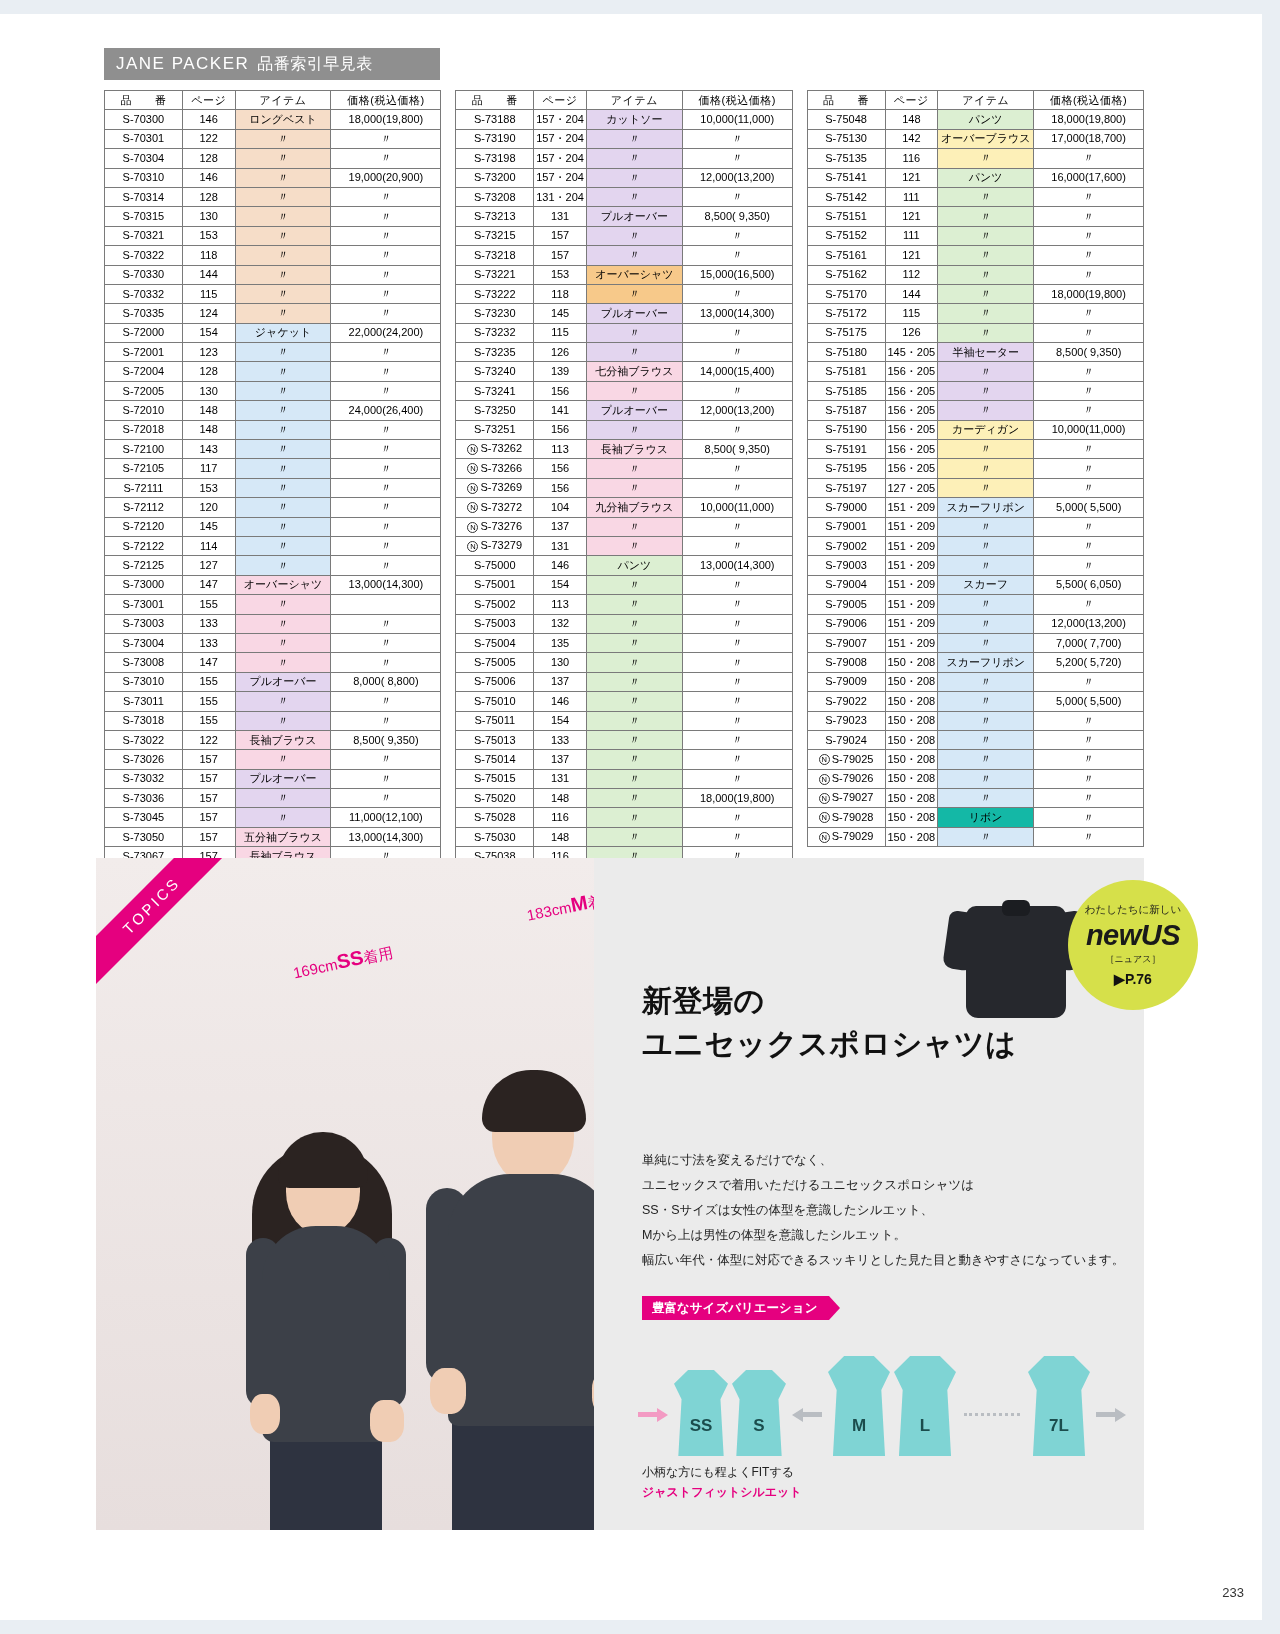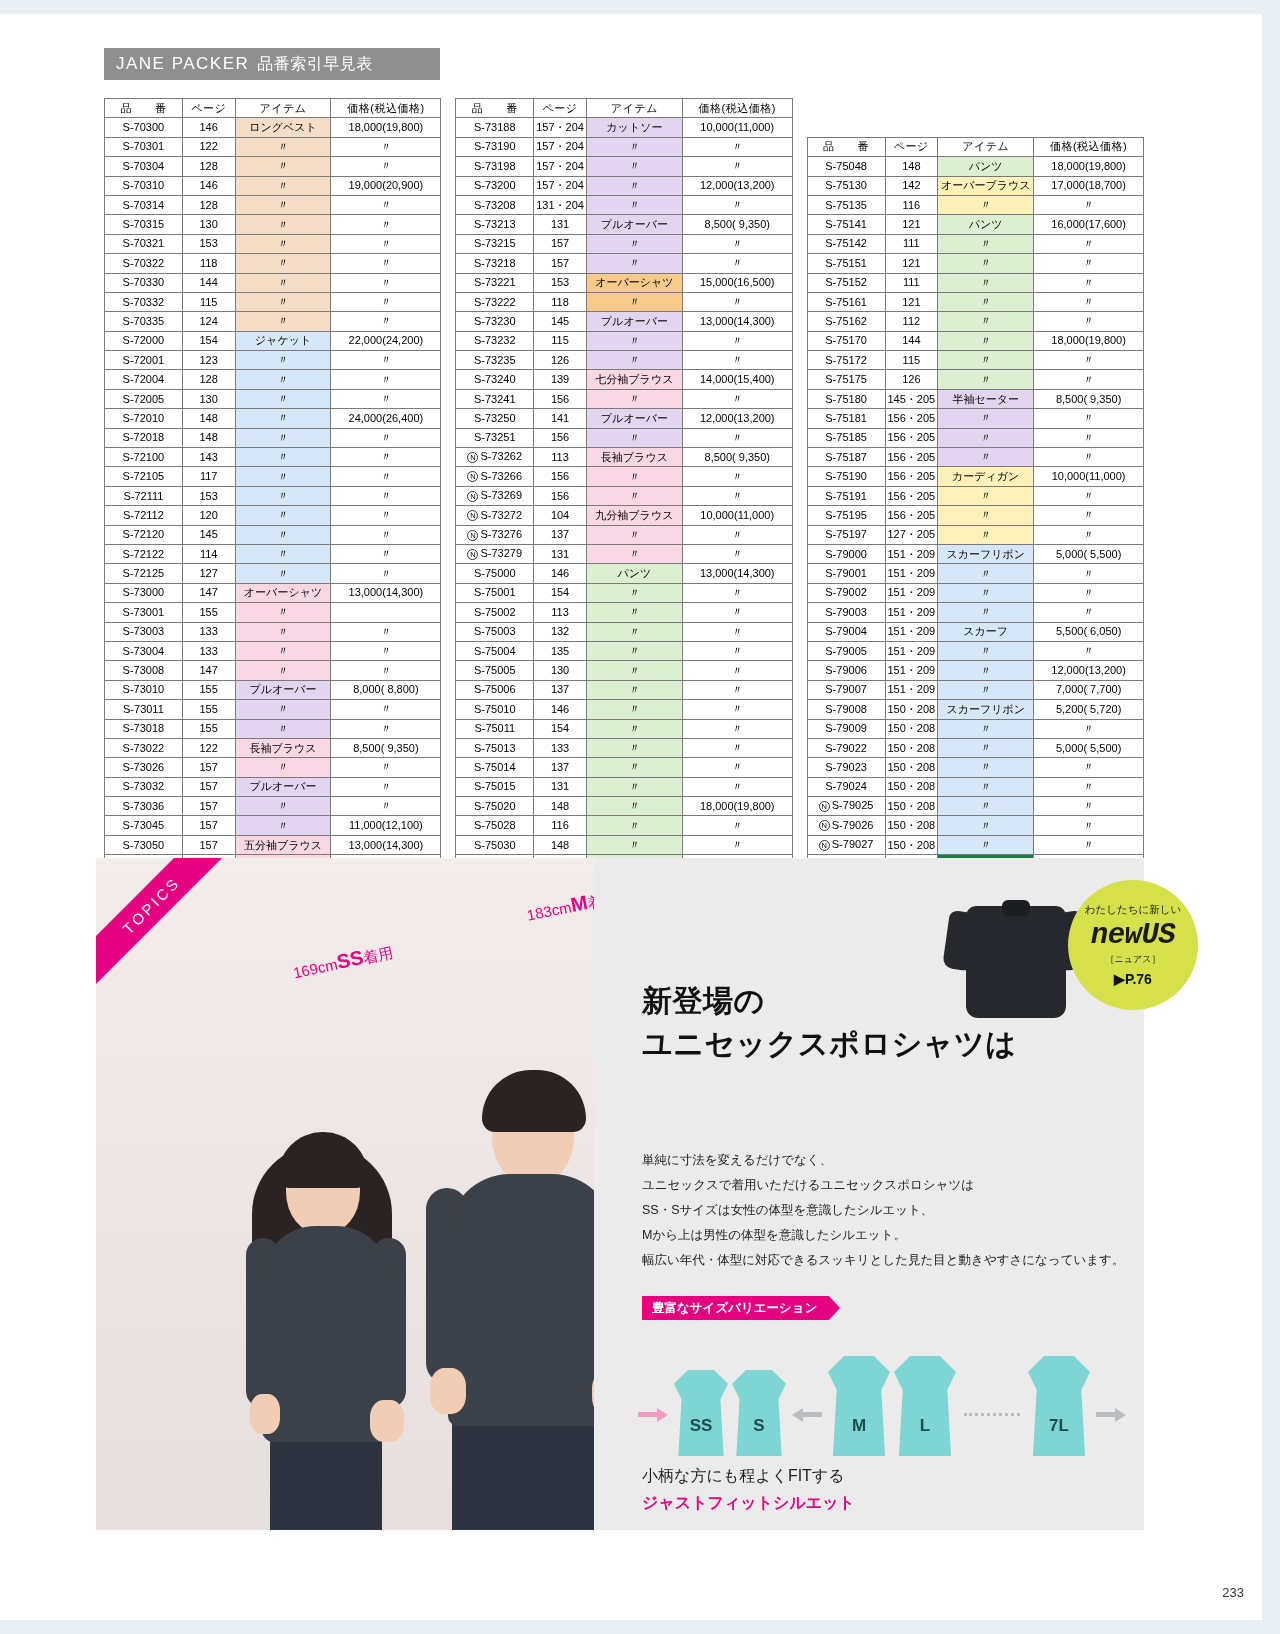--- a/index.html
+++ b/index.html
@@ -36,23 +36,23 @@
     position:absolute; left:104px; top:48px; width:336px; height:32px;
     background:#8f8f8f; color:#ffffff;
     display:flex; align-items:center; padding-left:12px;
     font-size:17px; letter-spacing:0.5px;
   }
   .title-bar .jp { font-weight:400; letter-spacing:1.5px; }
   .title-bar .jptxt { margin-left:8px; font-size:16px; }
 
   
   .tables {
-    position:absolute; left:104px; top:98px; width:1040px;
+    position:absolute; left:104px; top:90px; width:1040px;
     display:flex; gap:14px;
-    align-items:flex-end;
+    align-items:flex-start;
   }
   table.idx {
     border-collapse:collapse;
     font-size:11px;
     table-layout:fixed;
   }
   table.idx th, table.idx td {
     border:0.6px solid #7a7a7a;
     height:19.4px;
     padding:0 2px;
@@ -149,21 +149,21 @@
   .polo-sleeve-l { position:absolute; left:0px; top:30px; width:34px; height:58px; background:#26282d; border-radius:8px 0 14px 10px; transform:rotate(8deg);}
   .polo-sleeve-r { position:absolute; left:106px; top:30px; width:34px; height:58px; background:#26282d; border-radius:0 8px 10px 14px; transform:rotate(-8deg);}
   .polo-collar { position:absolute; left:56px; top:18px; width:28px; height:16px; background:#1b1d21; border-radius:6px; }
   .badge-circle {
     position:absolute; left:452px; top:22px; width:130px; height:130px;
     border-radius:50%; background:#d6e04a; color:#1a1a1a;
     display:flex; flex-direction:column; align-items:center; justify-content:center;
     text-align:center;
   }
   .badge-circle .l1 { font-size:10.5px; margin-bottom:2px; }
-  .badge-circle .l2 { font-size:29px; font-weight:bold; letter-spacing:-0.5px; font-style:italic;font-family:Liberation Mono, monospace; }
+  .badge-circle .l2 { font-size:29px; font-weight:bold; letter-spacing:-0.5px; font-style:italic; }
   .badge-circle .l3 { font-size:9px; margin-top:1px; }
   .badge-circle .l4 { font-size:14px; font-weight:bold; margin-top:5px; color:#111; }
 
   .headline {
     position:absolute; left:26px; top:122px; width:500px;
     font-size:30px; font-weight:bold; line-height:1.42; color:#111;
     letter-spacing:0.5px;
   }
   .bodycopy {
     position:absolute; left:26px; top:290px; width:492px;
@@ -207,21 +207,21 @@
   .arrow-gray::before{
     content:""; position:absolute; right:0; top:0; border-left:11px solid #b9bdc2;
     border-top:7px solid transparent; border-bottom:7px solid transparent;
   }
   .arrow-gray.left::before{
     right:auto; left:0; border-left:0; border-right:11px solid #b9bdc2;
   }
   .arrow-gray.left::after{ left:10px; }
   .dots { width:56px; border-top:3px dotted #b9bdc2; margin:0 6px 40px 6px; }
   .size-note {
-    position:absolute; left:26px; top:604px; font-size:16px; line-height:1.7; color:#222;
+    position:absolute; left:26px; top:604px; font-size:12px; line-height:1.7; color:#222;
   }
   .size-note .pink { color:#e5007f; font-weight:bold; }
 
   .page-no {
     position:absolute; right:36px; bottom:34px; font-size:13px; color:#333;
   }
 </style>
 </head>
 <body>
 
@@ -963,21 +963,21 @@
         </tr>
         <tr>
           <td class="code-cell"><span class="ncircle">N</span>S-79027</td>
           <td>150・208</td>
           <td class="dit" style="background: rgb(214, 232, 247);">〃</td>
           <td class="dit">〃</td>
         </tr>
         <tr>
           <td class="code-cell"><span class="ncircle">N</span>S-79028</td>
           <td>150・208</td>
-          <td style="background: #15803d; font-weight: bold;">リボン</td>
+          <td style="background: #14b8a6;">リボン</td>
           <td class="dit">〃</td>
         </tr>
         <tr>
           <td class="code-cell"><span class="ncircle">N</span>S-79029</td>
           <td>150・208</td>
           <td class="dit" style="background: rgb(214, 232, 247);">〃</td>
           <td class="dit">〃</td>
         </tr>
       </tbody>
     </table>

